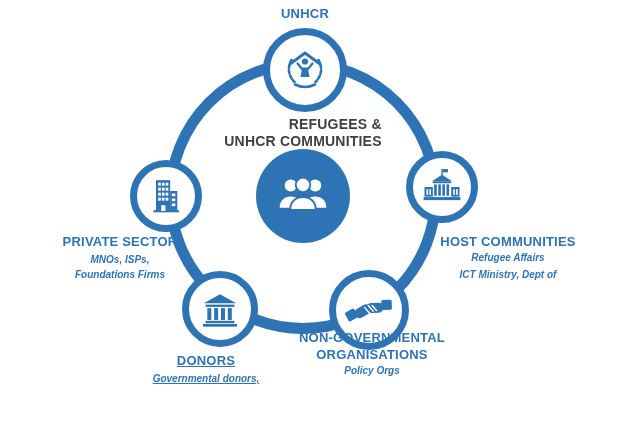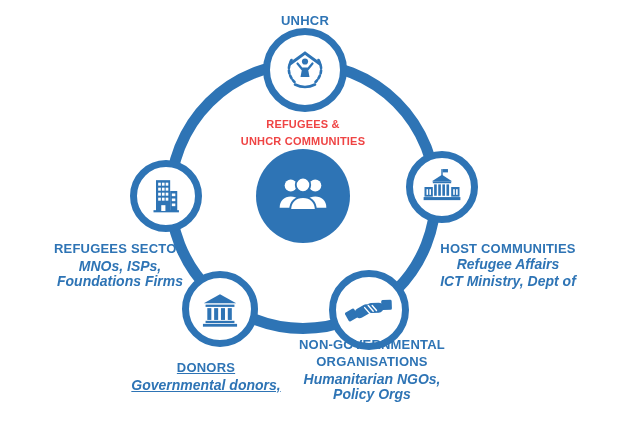--- a/index.html
+++ b/index.html
@@ -12,25 +12,25 @@
     border:11px solid #2E74B5;border-radius:50%;box-sizing:border-box;
   }
   .node{
     position:absolute;background:#ffffff;border:7px solid #2E74B5;border-radius:50%;
     box-sizing:border-box;display:flex;align-items:center;justify-content:center;
   }
   .center-circle{
     position:absolute;left:256px;top:149px;width:94px;height:94px;background:#2E74B5;
     border-radius:50%;display:flex;align-items:center;justify-content:center;
   }
-  .lbl{position:absolute;color:#2E74B5;text-align:center;transform:translateX(-50%);white-space:nowrap;margin-top:7px;}
+  .lbl{position:absolute;color:#2E74B5;text-align:center;transform:translateX(-50%);white-space:nowrap;}
   .lbl .b{font-weight:bold;font-size:13px;line-height:17px;letter-spacing:.2px;}
-  .lbl .i{font-style:italic;font-weight:bold;font-size:14px;line-height:15px;margin-top:2px;}
+  .lbl .i{font-style:italic;font-weight:bold;font-size:10px;line-height:15px;margin-top:2px;}
   .center-lbl{position:absolute;left:303px;top:116px;transform:translateX(-50%);
-    color:#ef4444;font-weight:bold;font-size:11px;line-height:17px;text-align:center;white-space:nowrap;letter-spacing:.2px;}
+    color:#404040;font-weight:bold;font-size:14px;line-height:17px;text-align:right;white-space:nowrap;letter-spacing:.2px;}
   svg{display:block;}
 </style>
 </head>
 <body>
 
 <div class="stage">
 
   <div class="ring"></div>
 
   <div class="center-circle">
@@ -129,21 +129,21 @@
             <rect x="23.6" y="26" width="3.2" height="3.6"></rect>
           <rect x="18.3" y="35" width="5" height="7"></rect>
           <rect x="31" y="21" width="4.2" height="3.2"></rect>
           <rect x="31" y="27" width="4.2" height="3.2"></rect>
           <rect x="31" y="33" width="4.2" height="3.2"></rect>
         </g>
       </svg>
     </span>
   </div>
   <div class="lbl" style="left:120px;top:233px;">
-    <div class="b">REFUGEES SECTOR</div>
+    <div class="b">PRIVATE SECTOR</div>
     <div class="i">MNOs, ISPs,</div>
     <div class="i" style="margin-top:0;">Foundations Firms</div>
   </div>
 
   <div class="node" style="left:182px;top:271px;width:76px;height:76px;">
     <span>
       <svg width="42" height="42" viewBox="0 0 48 48">
         <g fill="#2E74B5">
           <polygon points="24,7 5.5,17.5 42.5,17.5"></polygon>
           <rect x="7.5" y="19" width="33" height="2.6"></rect>
@@ -177,17 +177,16 @@
             <path d="M24.5 19.5 l3.2 6.8"></path>
             <path d="M28.3 20.5 l2.8 6"></path>
           </g>
         </g>
       </svg>
     </span>
   </div>
   <div class="lbl" style="left:372px;top:329px;">
     <div class="b">NON-GOVERNMENTAL</div>
     <div class="b">ORGANISATIONS</div>
-    <div class="i">Humanitarian NGOs,</div>
     <div class="i" style="margin-top:0;">Policy Orgs</div>
   </div>
 
 </div>
 
 </body></html>

